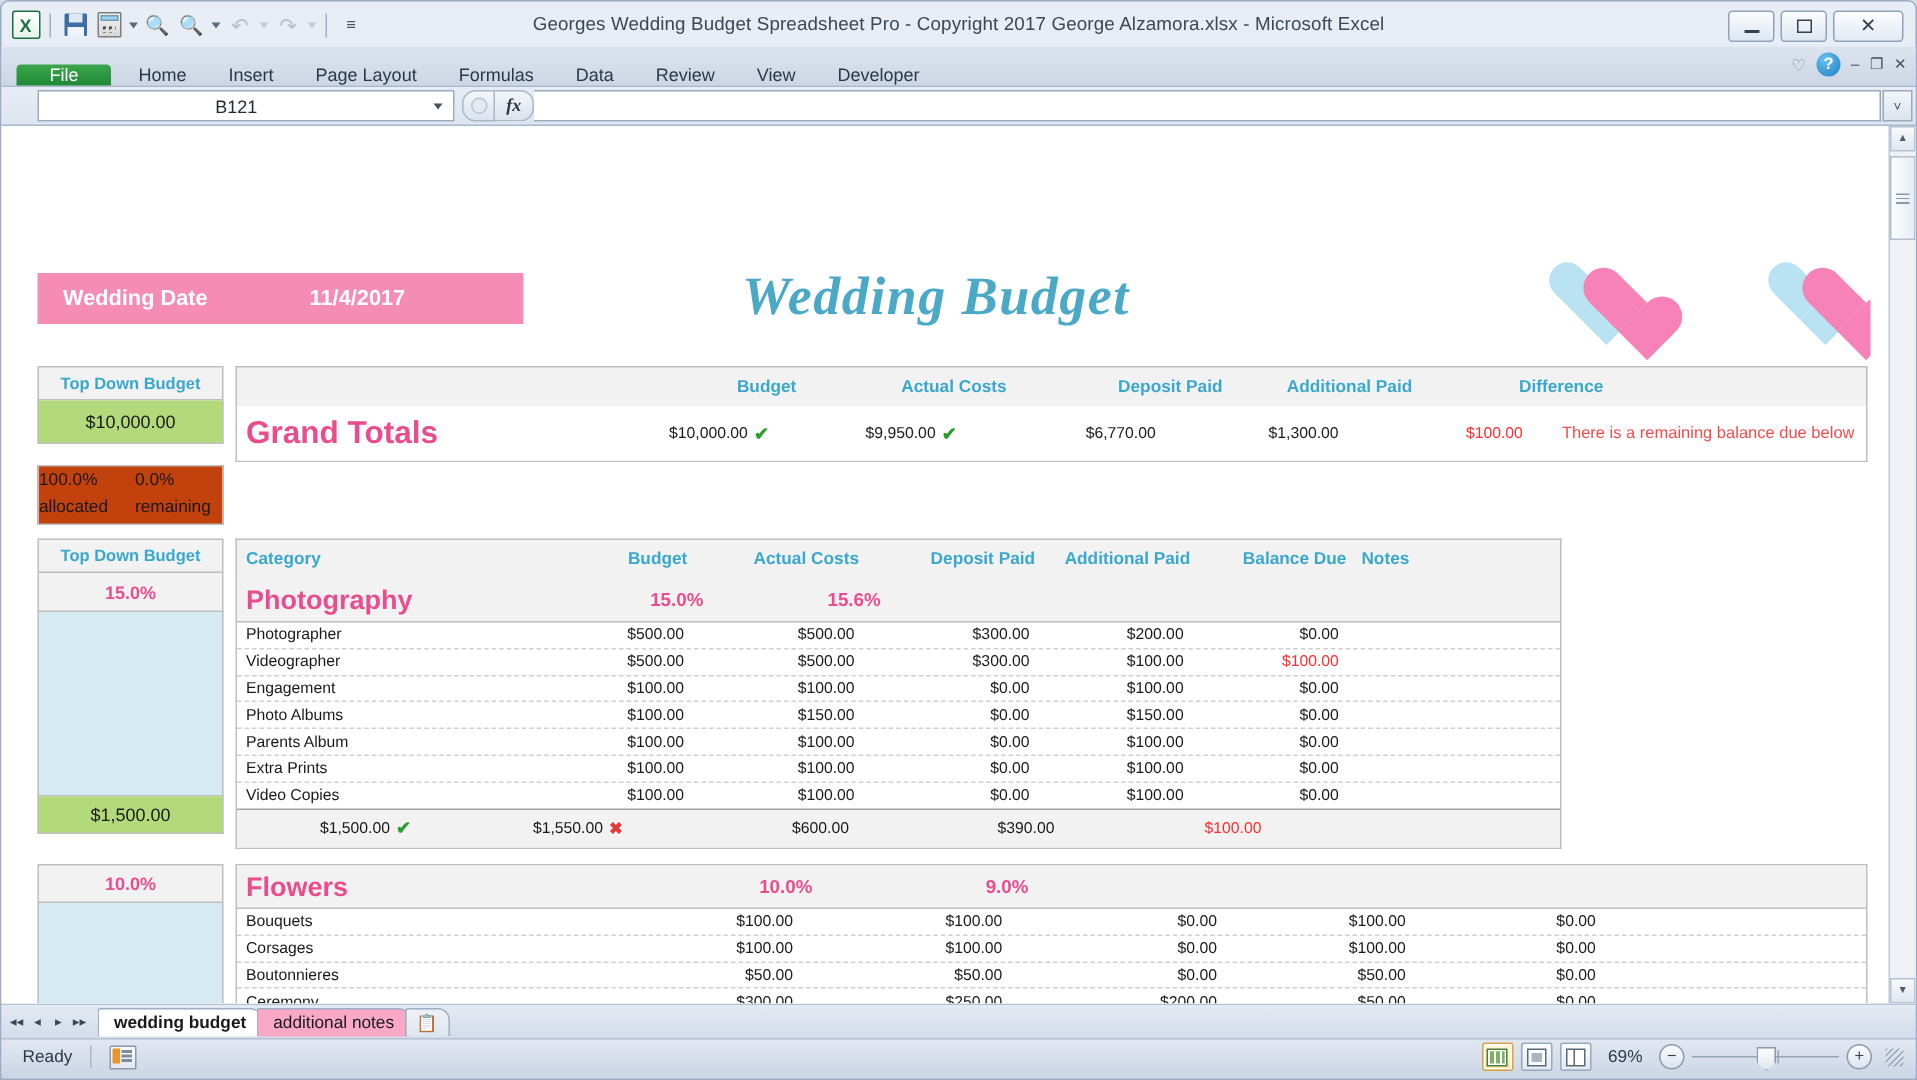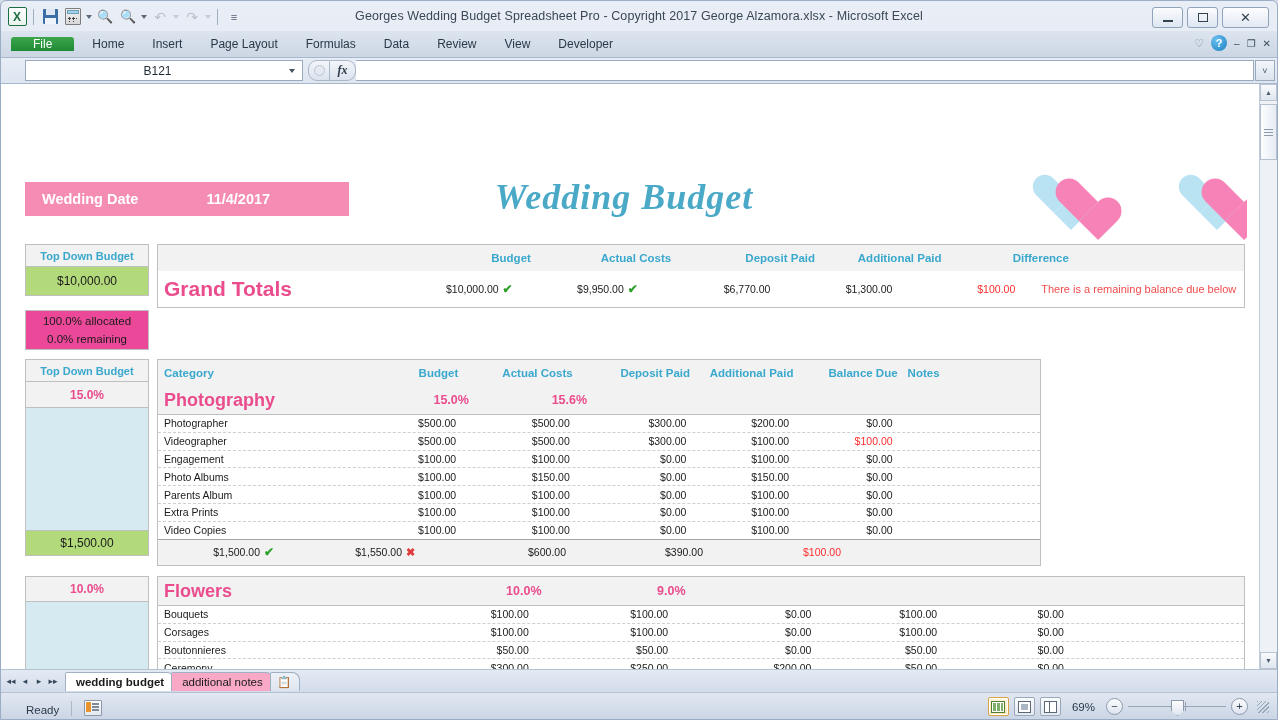--- a/index.html
+++ b/index.html
@@ -47,21 +47,21 @@
     background:linear-gradient(#fbfcfe,#dde6f1);display:flex;align-items:center;justify-content:center;
     font-size:11px;color:#33424f;}
   .wbtn.close{width:45px;background:linear-gradient(#fdfdfe,#e2e9f3);}
   .gl-min{width:10px;height:2px;background:#33424f;margin-top:6px;}
   .gl-max{width:10px;height:9px;border:1.5px solid #33424f;box-sizing:border-box;}
   .gl-x{font-size:13px;color:#33424f;line-height:1;font-family:"DejaVu Sans",sans-serif;}
 
   
   .ribbon{position:relative;height:26px;background:linear-gradient(#dce4ef,#ccd6e4);
     border-bottom:1px solid #a8b8cc;}
-  .tabs{display:flex;align-items:center;height:26px;padding-left:10px;}
+  .tabs{display:flex;align-items:flex-end;height:26px;padding-left:10px;}
   .tab{padding:0 14px;display:flex;align-items:center;font-size:12px;color:#2b3947;}
   .tab.file{background:linear-gradient(#3ca64c,#1e8a35);color:#fff;font-weight:normal;
     border-radius:3px 3px 0 0;margin-right:4px;padding:0 22px;}
   .ribbon-right{position:absolute;right:6px;top:4px;display:flex;align-items:center;gap:7px;}
   .heart-ic{color:#7d8ea0;font-size:11px;}
   .help-ic{width:16px;height:16px;border-radius:50%;background:radial-gradient(circle at 35% 30%,#6cc0f0,#1a7fc1);
     color:#fff;font-size:11px;font-weight:bold;display:flex;align-items:center;justify-content:center;}
   .mini{font-size:10px;color:#3e4d5c;}
 
   
@@ -147,22 +147,22 @@
   .total-lbl{font-size:12.5px;color:#3aa8cd;font-weight:bold;padding-left:6px;}
 
   
   .side{position:absolute;left:24px;width:124px;}
   .side-hdr{height:23px;border:1px solid #bfbfbf;background:#f2f2f2;box-sizing:border-box;
     display:flex;align-items:center;justify-content:center;font-size:11px;font-weight:bold;color:#3aa8cd;}
   .side-val{height:29px;border:1px solid #bfbfbf;border-top:none;background:#b2d97a;box-sizing:border-box;
     display:flex;align-items:center;justify-content:center;font-size:12px;color:#1a1a1a;}
   .side-pct{height:26px;border:1px solid #bfbfbf;border-top:none;background:#f2f2f2;box-sizing:border-box;
     display:flex;align-items:center;justify-content:center;font-size:12px;font-weight:bold;color:#ea4c8d;}
-  .side-alloc{border:1px solid #bfbfbf;background:#ec4899;box-sizing:border-box;
-    display:flex;flex-direction:column;align-items:center;justify-content:center;
+  .side-alloc{border:1px solid #bfbfbf;background:#c2410c;box-sizing:border-box;
+    display:flex;flex-direction:row;justify-content:center;
     font-size:11.5px;color:#1a1a1a;line-height:18px;}
   .side-blue{border:1px solid #bfbfbf;border-top:none;background:#d6eaf2;box-sizing:border-box;}
   .side-green{height:25px;border:1px solid #bfbfbf;border-top:none;background:#b2d97a;box-sizing:border-box;
     display:flex;align-items:center;justify-content:center;font-size:12px;color:#1a1a1a;}
 
   
   .vsb{position:absolute;right:0;top:0;width:17px;height:585px;background:#eef1f6;border-left:1px solid #c2ccd9;}
   .sbbtn{width:17px;height:17px;background:linear-gradient(#f8fafc,#dfe6ef);border:1px solid #b9c4d2;
     box-sizing:border-box;display:flex;align-items:center;justify-content:center;font-size:7px;color:#4e5d6c;}
   .vthumb{position:absolute;top:20px;left:0;width:17px;height:56px;
@@ -175,22 +175,22 @@
     border-top:1px solid #b6c2d2;padding-left:4px;}
   .navbtns{display:flex;gap:2px;margin-right:6px;color:#36475a;font-size:9px;align-items:center;}
   .navbtns span{width:12px;text-align:center;}
   .stab{height:18px;display:flex;align-items:center;padding:0 10px;font-size:11.5px;
     border:1px solid #9fb0c4;border-bottom:none;border-radius:2px 8px 0 0;}
   .stab.active{background:#fff;font-weight:bold;color:#1a1a1a;}
   .stab.pink{background:#f9a8c6;color:#1a1a1a;margin-left:-4px;}
   .stab.newsheet{background:linear-gradient(#eef2f8,#dee5ef);margin-left:-4px;padding:0 7px;}
 
   
-  .status{height:23px;background:linear-gradient(#e2e8f2,#cdd7e6);display:flex;align-items:flex-end;
-    border-top:1px solid #b6c2d2;padding-left:11px;}
+  .status{height:23px;background:linear-gradient(#e2e8f2,#cdd7e6);display:flex;align-items:center;
+    border-top:1px solid #b6c2d2;}
   .st-ready{font-size:11.5px;color:#2b3947;margin-left:14px;}
   .st-sep{width:1px;height:15px;background:#aab6c6;margin:0 12px;}
   .st-ic{width:16px;height:14px;background:linear-gradient(#fdfdfd,#e3e8ef);border:1px solid #8b99ab;
     border-radius:1px;position:relative;}
   .st-ic:before{content:"";position:absolute;left:1px;top:1px;width:5px;height:10px;background:#e8952f;}
   .st-ic:after{content:"";position:absolute;left:7px;top:2px;width:7px;height:2px;background:#7f8b9b;
     box-shadow:0 3px 0 #7f8b9b,0 6px 0 #7f8b9b;}
   .st-right{margin-left:auto;display:flex;align-items:center;padding-right:8px;gap:5px;}
   .viewbtn{width:19px;height:17px;border:1px solid #9aa8ba;border-radius:2px;
     background:linear-gradient(#fbfcfe,#e3e9f1);display:flex;align-items:center;justify-content:center;}

